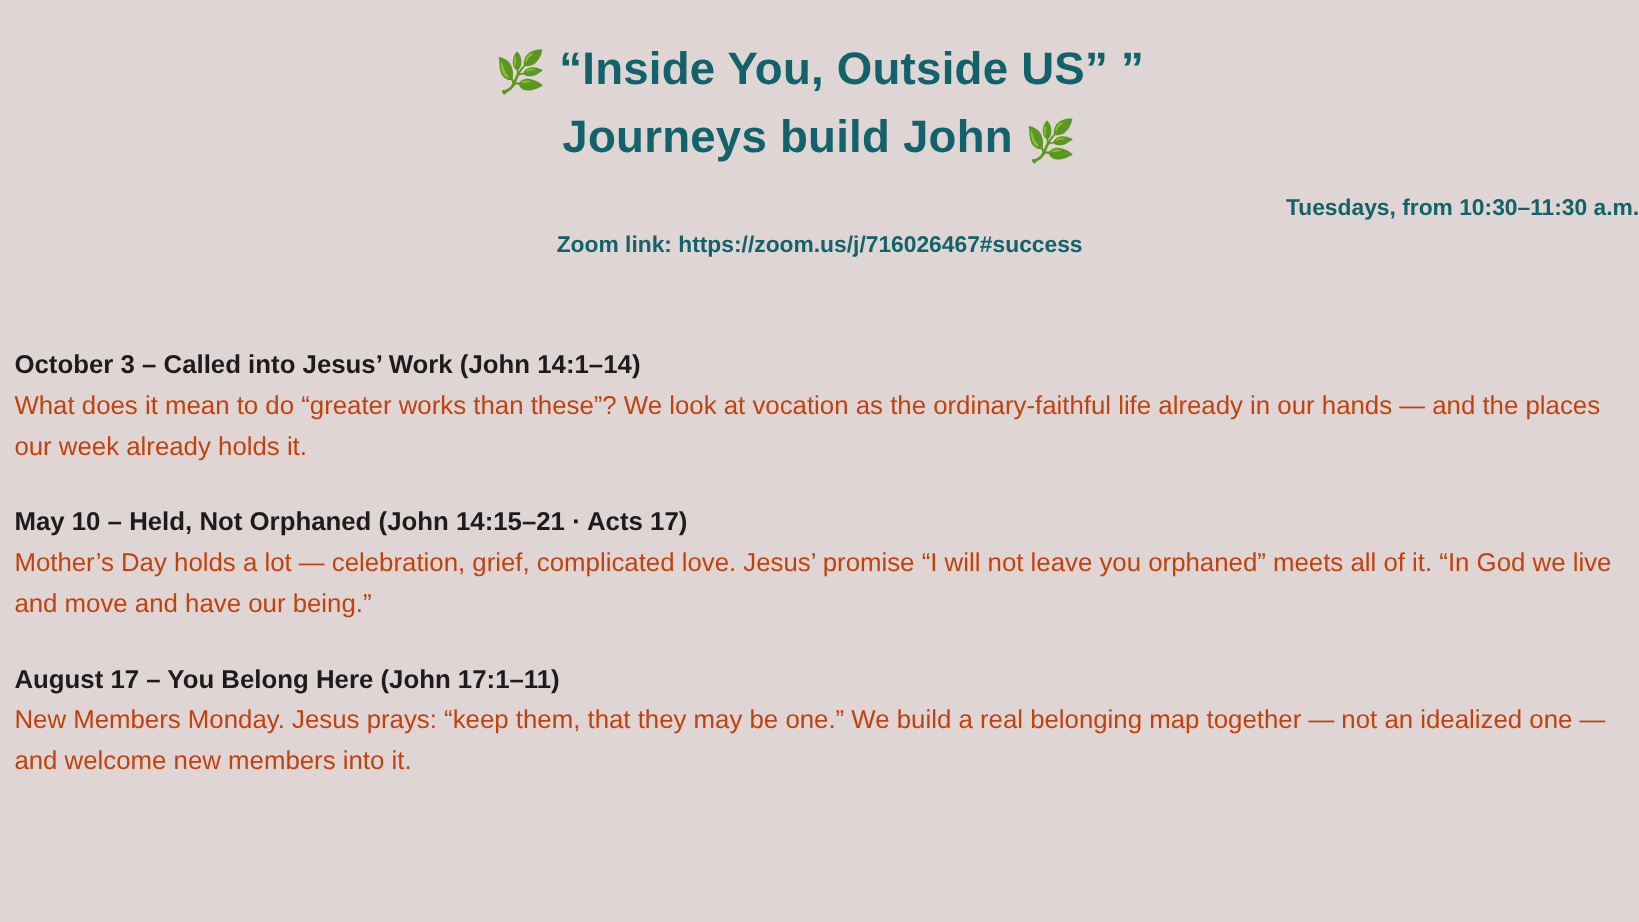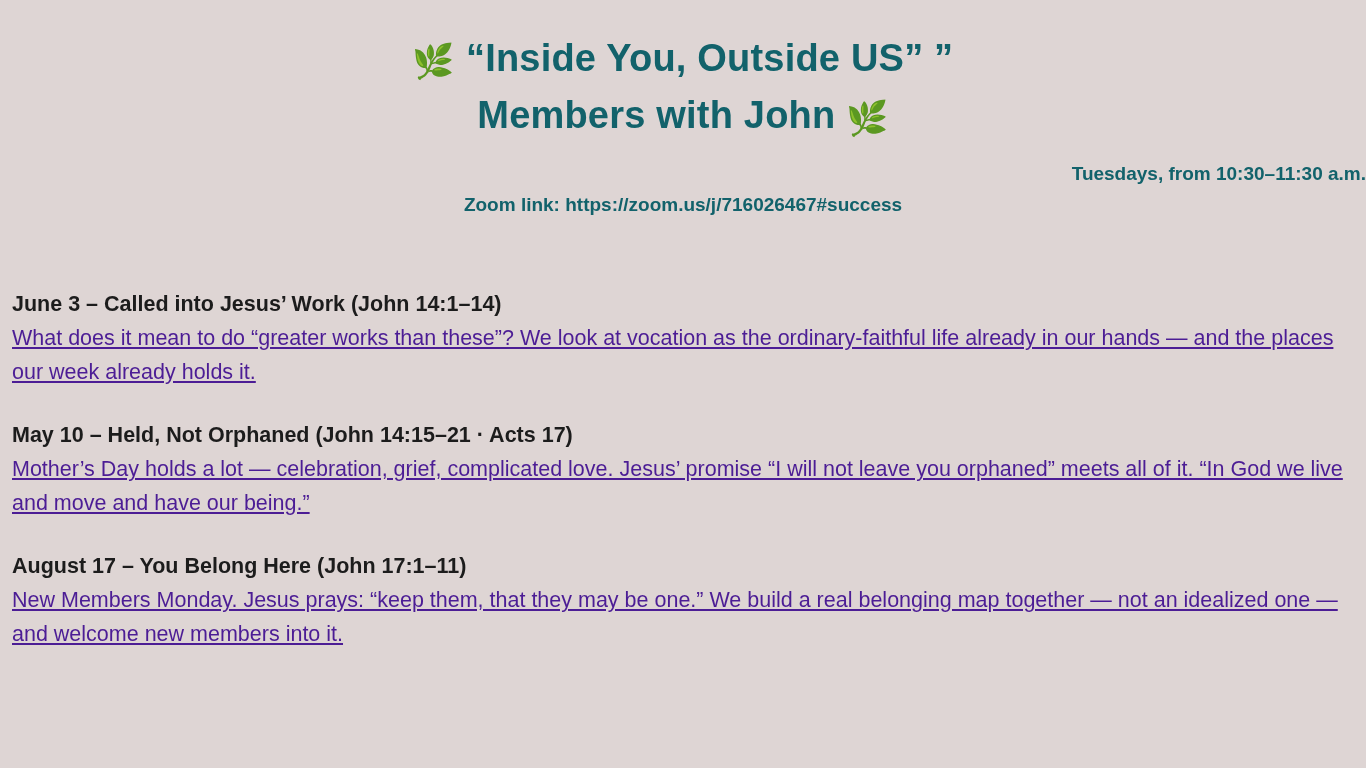--- a/index.html
+++ b/index.html
@@ -66,49 +66,48 @@
     margin-bottom: 0;
   }
   .entry-title {
     color: #1c1c1c;
     font-weight: bold;
     font-size: 21.5px;
     line-height: 1.55;
     margin: 0 0 1px 0;
   }
   .entry-text {
-    color: #4c1d95;
+    color: #c2410c;
     font-size: 21.5px;
     line-height: 1.55;
     margin: 0;
-    text-decoration: underline;
   }
 </style>
 </head>
 <body>
 
 <div class="slide">
 
   <div class="header">
     <div class="title-line">
       <span class="leaf">🌿</span>
       <span>“Inside You, Outside US” ”</span>
     </div>
     <div class="title-line">
-      <span>Members with John</span>
+      <span>Journeys build John</span>
       <span class="leaf">🌿</span>
     </div>
     <div class="subtitle">Tuesdays, from 10:30–11:30 a.m.</div>
     <div class="zoomline">Zoom link: https://zoom.us/j/716026467#success</div>
   </div>
 
   <div class="body-block">
 
     <div class="entry">
-      <p class="entry-title">June 3 – Called into Jesus’ Work (John 14:1–14)</p>
+      <p class="entry-title">October 3 – Called into Jesus’ Work (John 14:1–14)</p>
       <p class="entry-text">What does it mean to do “greater works than these”? We look at vocation as the ordinary-faithful life already in our hands — and the places our week already holds it.</p>
     </div>
 
     <div class="entry">
       <p class="entry-title">May 10 – Held, Not Orphaned (John 14:15–21  ·  Acts 17)</p>
       <p class="entry-text">Mother’s Day holds a lot — celebration, grief, complicated love. Jesus’ promise “I will not leave you orphaned” meets all of it. “In God we live and move and have our being.”</p>
     </div>
 
     <div class="entry">
       <p class="entry-title">August 17 – You Belong Here (John 17:1–11)</p>

